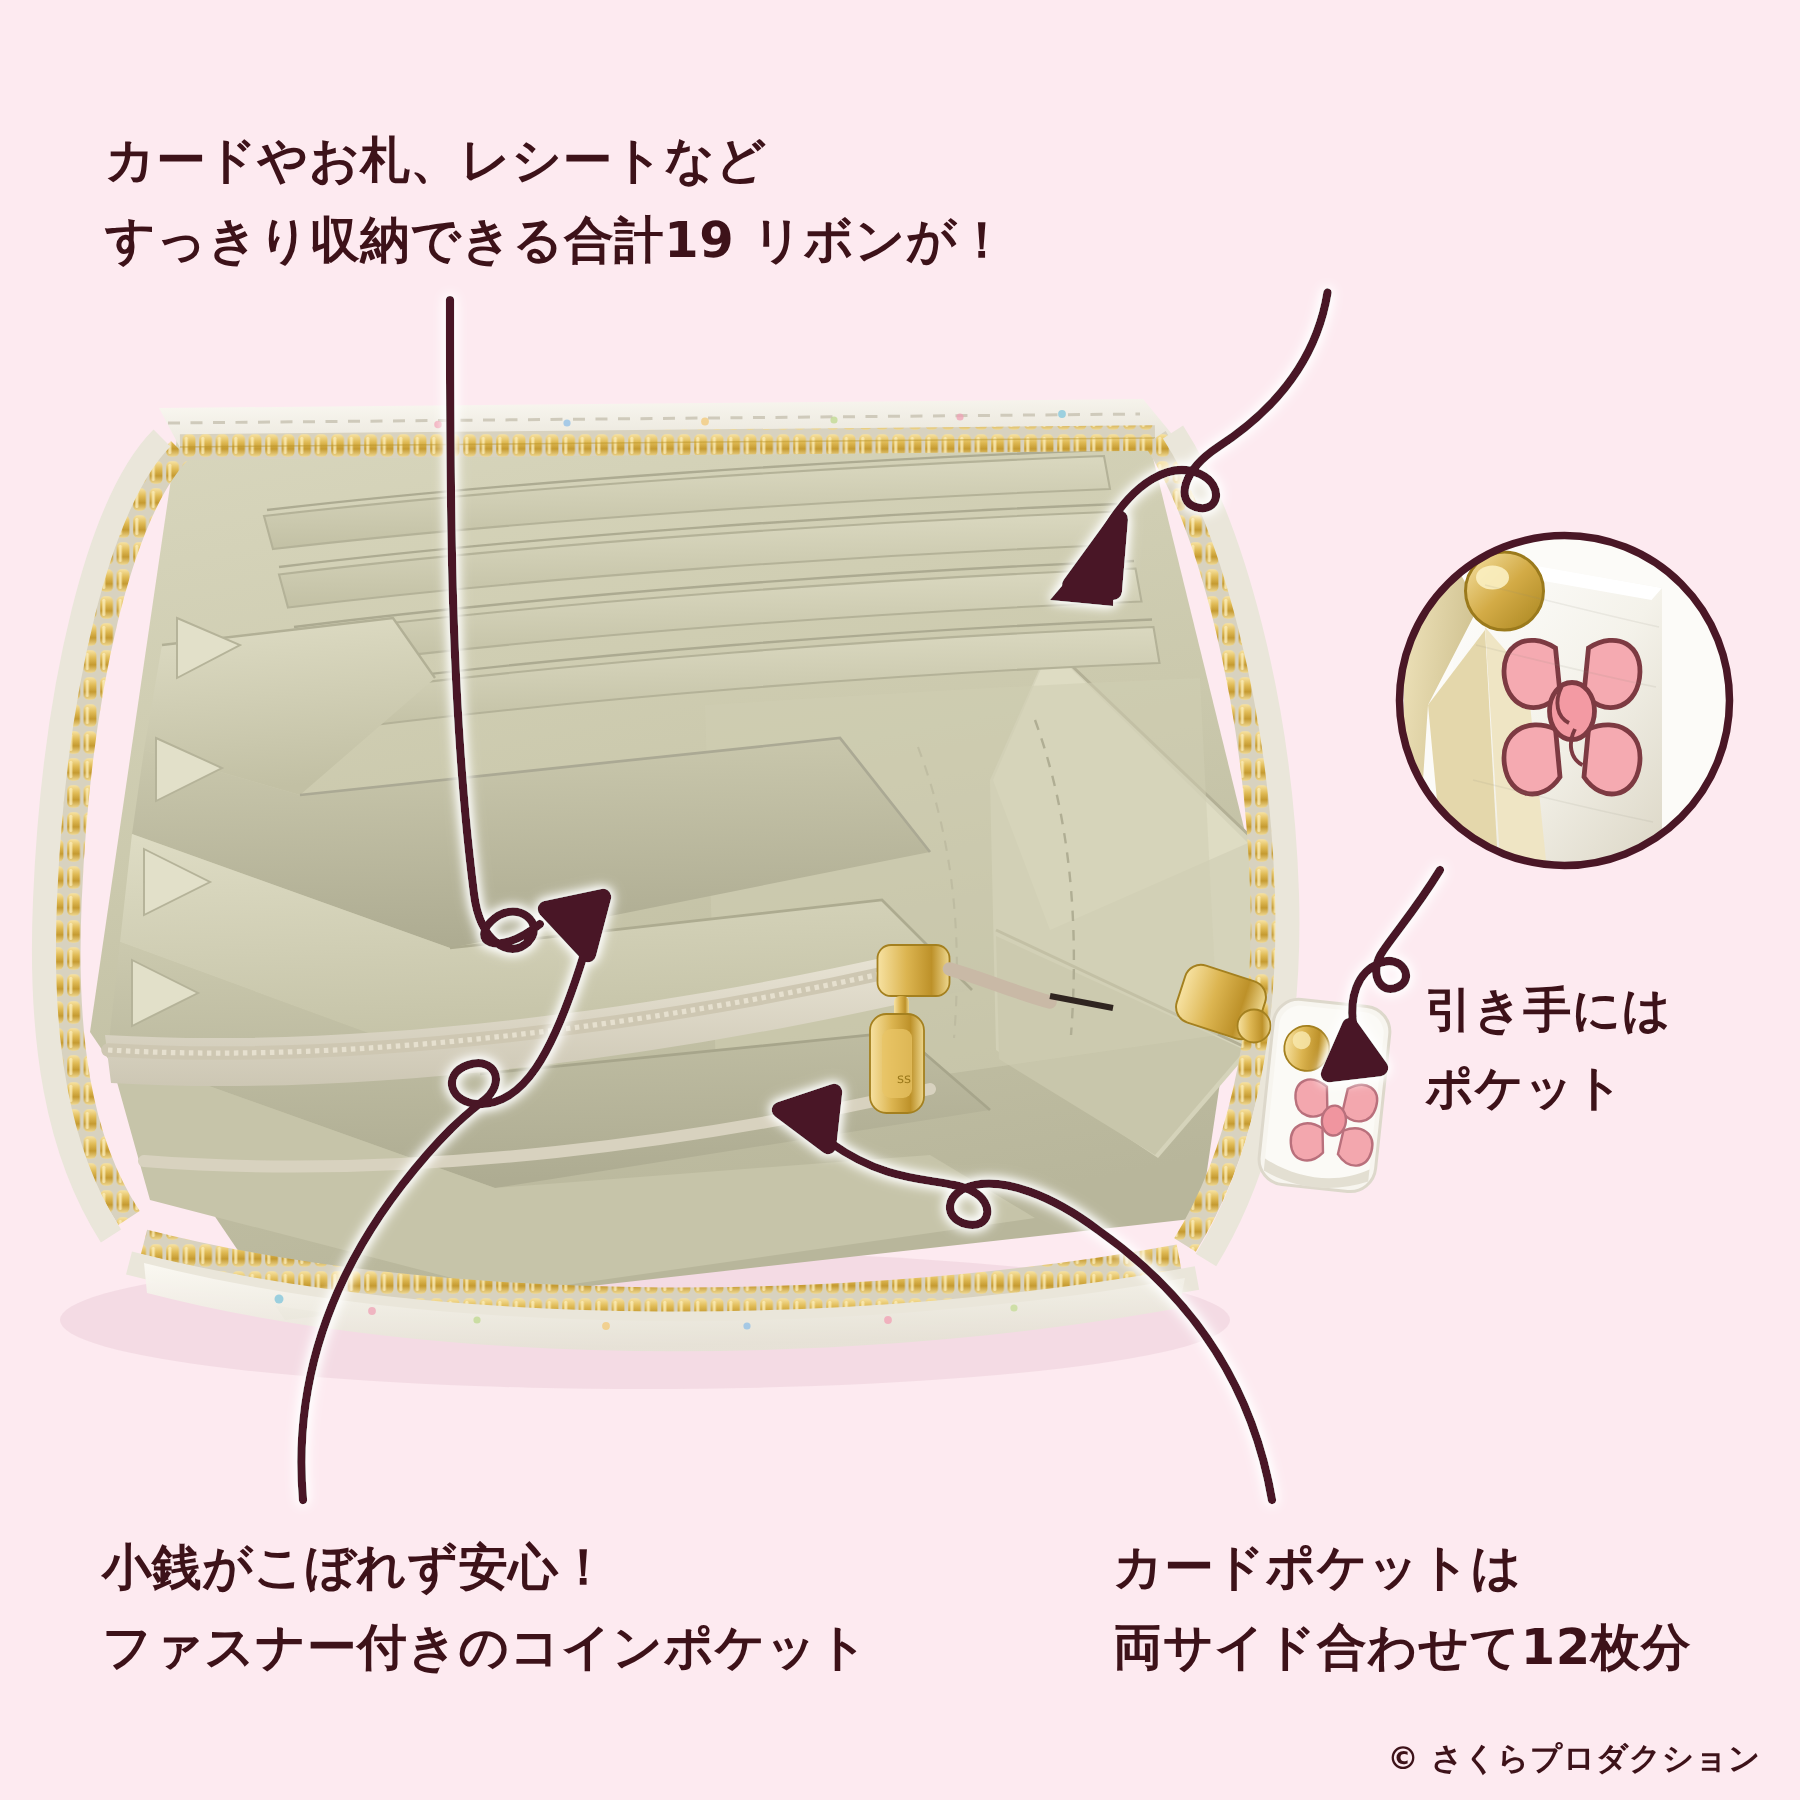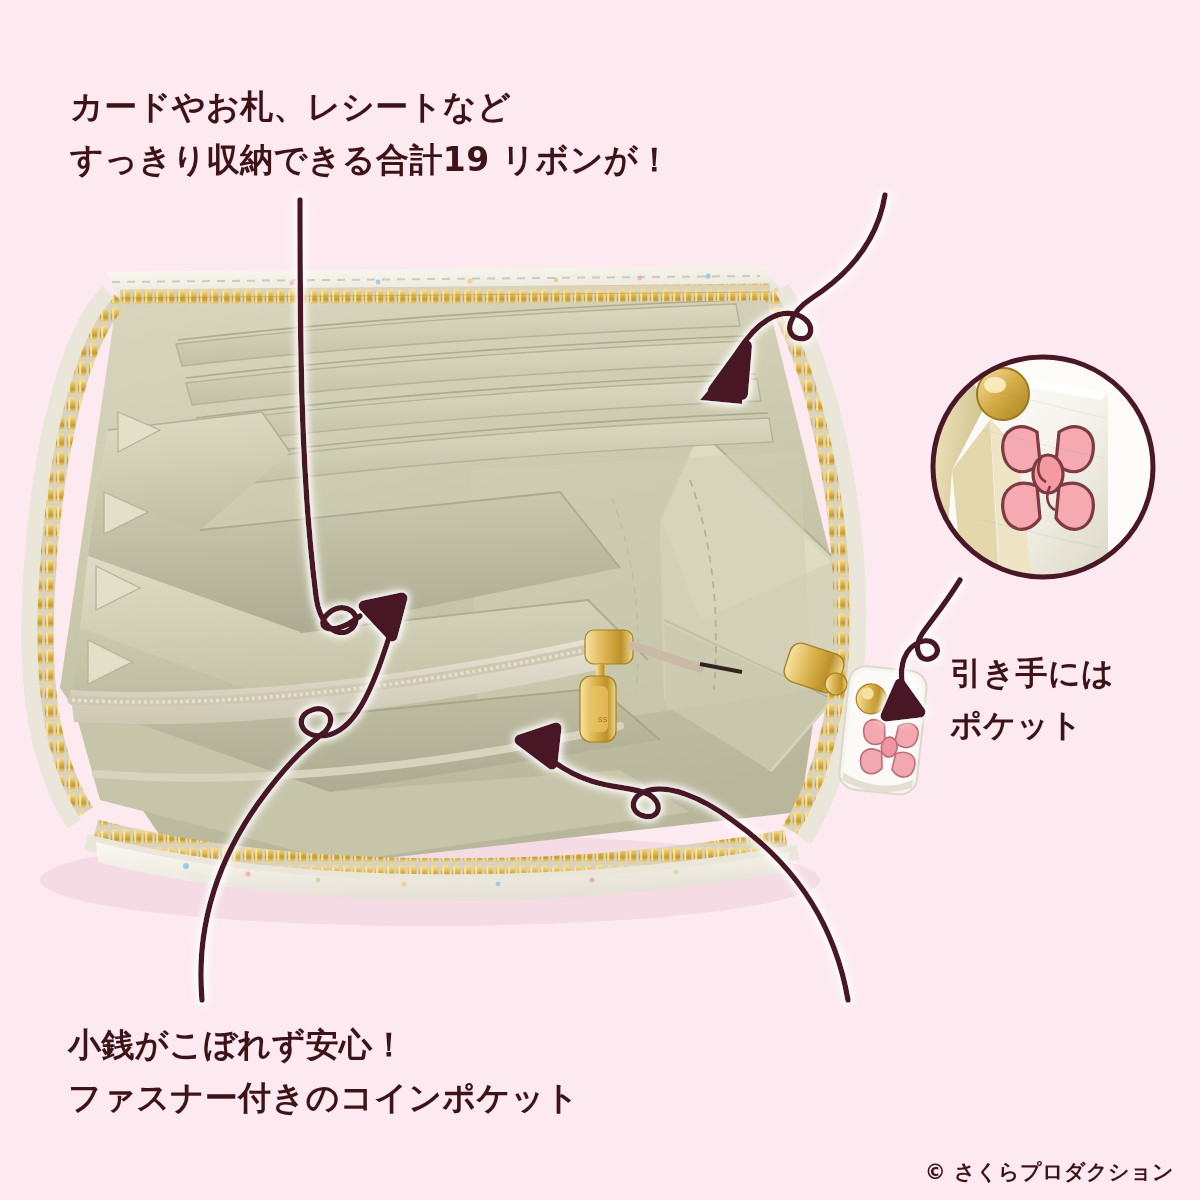--- a/index.html
+++ b/index.html
@@ -364,16 +364,20 @@
   <div class="callout" id="callout-ribbon">
     <span class="ln">引き手には</span>
     <span class="ln">ポケット</span>
   </div>
 
   <div class="callout" id="callout-coin">
     <span class="ln">小銭がこぼれず安心！</span>
     <span class="ln">ファスナー付きのコインポケット</span>
   </div>
 
+  <div class="callout" id="callout-card">
+    <span class="ln">カードポケットは</span>
+    <span class="ln">両サイド合わせて12枚分</span>
+  </div>
 
   <div id="copyright">© さくらプロダクション</div>
 
 </div>
 
 </body></html>

